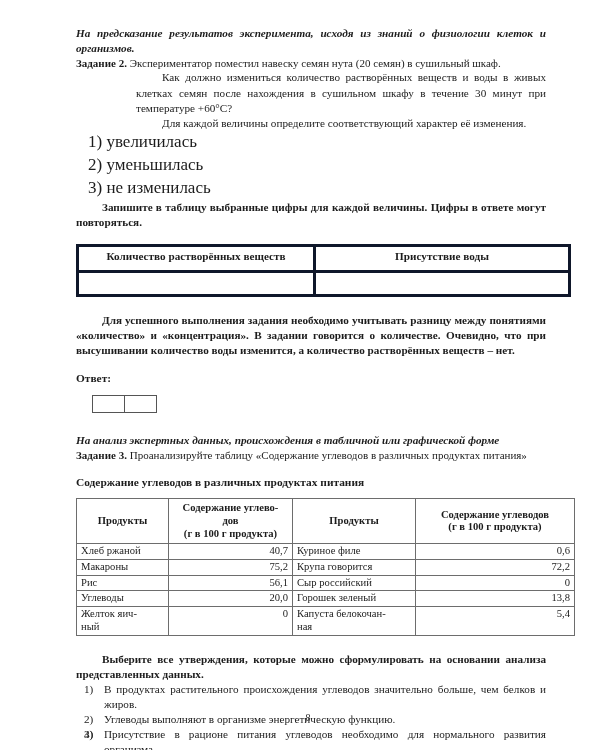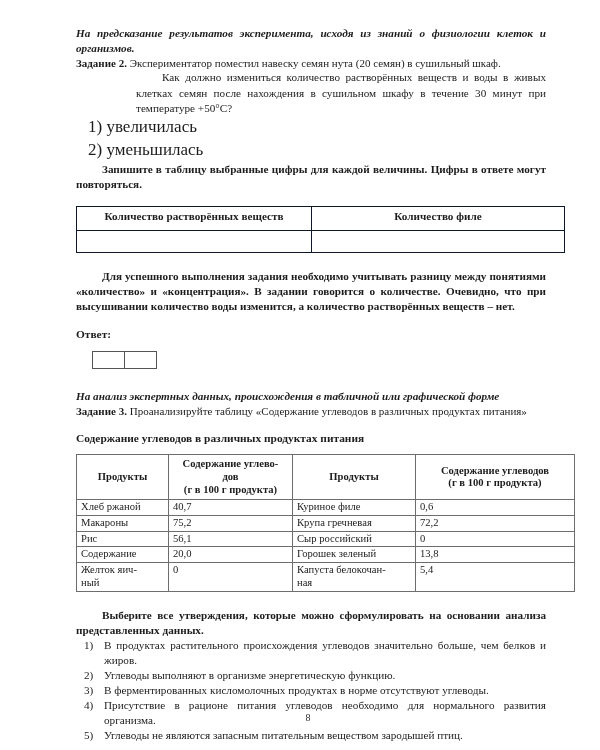--- a/index.html
+++ b/index.html
@@ -104,21 +104,21 @@
   .spacer-16 { height: 16px; }
   .spacer-20 { height: 20px; }
 
   
   table.grid {
     border-collapse: collapse;
     width: 470px;
     table-layout: fixed;
   }
   table.grid td, table.grid th {
-    border: 1px solid #0f172a;
+    border: 3px solid #0f172a;
     font-size: 11.2px;
     padding: 2px 4px;
     vertical-align: top;
   }
   table.ans-grid th {
     text-align: center;
     font-weight: bold;
     padding: 3px 4px 4px 4px;
     height: 16px;
   }
@@ -165,21 +165,21 @@
     font-weight: bold;
     text-align: center;
     vertical-align: middle;
     padding: 3px 3px;
   }
   table.data td {
     padding: 1px 4px;
     vertical-align: top;
   }
   td.num {
-    text-align: left;
+    text-align: right;
   }
   .c1 { width: 85px; }
   .c2 { width: 117px; }
   .c3 { width: 116px; }
   .c4 { width: 152px; }
 
   .pagenum {
     position: absolute;
     left: 0;
     top: 712px;
@@ -192,35 +192,37 @@
 </head>
 <body>
 
 <div class="page">
   <div class="content">
 
     <p class="sect-head">На предсказание результатов эксперимента, исходя из знаний о физиологии клеток и организмов.</p>
 
     <p class="task-line"><span class="task-label">Задание 2.</span> <span>Экспериментатор поместил навеску семян нута (20 семян) в сушильный шкаф.</span></p>
 
-    <p class="hang indent-first">Как должно измениться количество растворённых веществ и воды в живых клетках семян после нахождения в сушильном шкафу в течение 30 минут при температуре +50°С?</p>
-
+    <p class="hang indent-first">Как должно измениться количество растворённых веществ и воды в живых клетках семян после нахождения в сушильном шкафу в течение 30 минут при температуре +60°С?</p>
+
+    <p class="hang indent-first">Для каждой величины определите соответствующий характер её изменения.</p>
 
     <p class="opt">1) увеличилась</p>
     <p class="opt">2) уменьшилась</p>
+    <p class="opt">3) не изменилась</p>
 
     <p class="para indent-first">Запишите в таблицу выбранные цифры для каждой величины. Цифры в ответе могут повторяться.</p>
 
     <div class="spacer-14"></div>
 
     <table class="grid ans-grid">
       <tbody>
           <tr>
         <th style="width:226px">Количество растворённых веществ</th>
-        <th style="width:244px">Количество филе</th>
+        <th style="width:244px">Присутствие воды</th>
       </tr>
       <tr>
         <td>&nbsp;</td>
         <td>&nbsp;</td>
       </tr>
     </tbody>
       </table>
 
     <div class="spacer-16"></div>
 
@@ -267,52 +269,52 @@
       </tr>
       <tr>
         <td>Хлеб ржаной</td>
         <td class="num">40,7</td>
         <td>Куриное филе</td>
         <td class="num">0,6</td>
       </tr>
       <tr>
         <td>Макароны</td>
         <td class="num">75,2</td>
-        <td>Крупа гречневая</td>
+        <td>Крупа говорится</td>
         <td class="num">72,2</td>
       </tr>
       <tr>
         <td>Рис</td>
         <td class="num">56,1</td>
         <td>Сыр российский</td>
         <td class="num">0</td>
       </tr>
       <tr>
-        <td>Содержание</td>
+        <td>Углеводы</td>
         <td class="num">20,0</td>
         <td>Горошек зеленый</td>
         <td class="num">13,8</td>
       </tr>
       <tr>
         <td>Желток яич-<br>ный</td>
         <td class="num">0</td>
         <td>Капуста белокочан-<br>ная</td>
         <td class="num">5,4</td>
       </tr>
     </tbody>
       </table>
 
     <div class="spacer-16"></div>
 
     <p class="para indent-first">Выберите все утверждения, которые можно сформулировать на основании анализа представленных данных.</p>
 
     <ul class="numlist">
       <li><span class="mark">1)</span><span>В продуктах растительного происхождения углеводов значительно больше, чем белков и жиров.</span></li>
       <li><span class="mark">2)</span><span>Углеводы выполняют в организме энергетическую функцию.</span></li>
-      <li><span class="mark">3)</span><span>В ферментированных кисломолочных продуктах в норме отсутствуют углеводы.</span></li>
+      <li><span class="mark">3)</span></li>
       <li><span class="mark">4)</span><span>Присутствие в рационе питания углеводов необходимо для нормального развития организма.</span></li>
       <li><span class="mark">5)</span><span>Углеводы не являются запасным питательным веществом зародышей птиц.</span></li>
     </ul>
 
   </div>
 
   <div class="pagenum">8</div>
 </div>
 
 </body></html>

